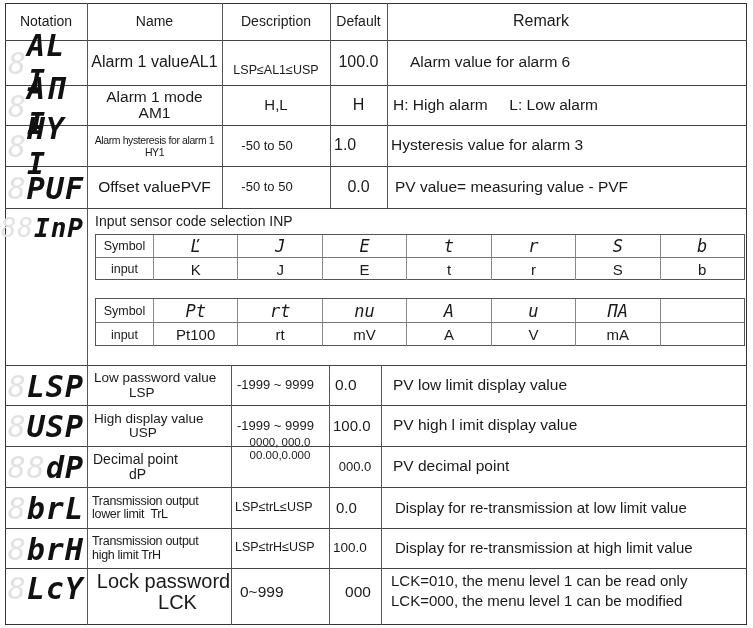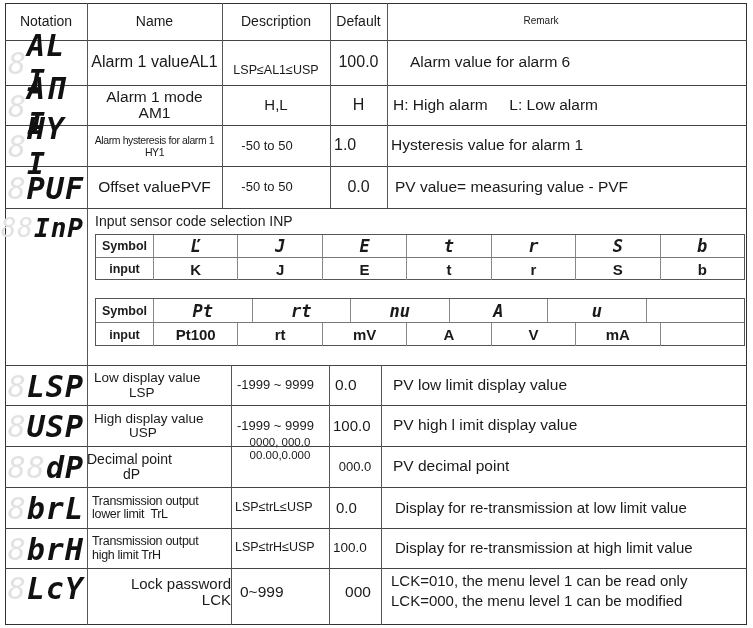--- a/index.html
+++ b/index.html
@@ -6,21 +6,21 @@
   body{width:753px;height:628px;position:relative;overflow:hidden;font-family:"Liberation Sans",sans-serif;color:#1a1a1a;}
   .abs{position:absolute;box-sizing:border-box;}
   .frame{left:5px;top:3px;width:742px;height:622px;border:1.5px solid #333;}
   .hl{position:absolute;height:0;border-top:1.3px solid #444;}
   .vl{position:absolute;width:0;border-left:1.3px solid #555;}
   .cell{position:absolute;display:flex;align-items:center;justify-content:center;text-align:center;line-height:1.05;box-sizing:border-box;}
   .left{justify-content:flex-start;text-align:left;}
   .seg{position:absolute;display:flex;align-items:center;justify-content:flex-end;font-family:"DejaVu Sans Mono",monospace;font-style:italic;font-weight:bold;font-size:30px;letter-spacing:1px;color:#111;}
   .seg .ghost{color:#e2e2e2;font-weight:normal;}
   .sub{position:absolute;border:1.3px solid #555;box-sizing:border-box;}
-  .sub .r{display:flex;height:50%;font-weight:bold;}
+  .sub .r{display:flex;height:50%;}
   .sub .r + .r{border-top:1.2px solid #777;}
   .sub .c{flex:1;border-left:1.2px solid #888;display:flex;align-items:center;justify-content:center;font-size:15px;}
   .sub .c:first-child{border-left:none;flex:0 0 57px;font-size:12.5px;}
   .sub .c.sym{font-family:"DejaVu Sans Mono",monospace;font-style:italic;font-size:17px;}
 </style>
 </head>
 <body>
 
 <div class="abs frame"></div>
 
@@ -42,21 +42,21 @@
 <div class="vl" style="left:387px;top:3px;height:205px"></div>
 
 <div class="vl" style="left:231px;top:365px;height:260px"></div>
 <div class="vl" style="left:329px;top:365px;height:260px"></div>
 <div class="vl" style="left:381px;top:365px;height:260px"></div>
 
 <div class="cell" style="left:5px;top:3px;width:82px;height:37px;font-size:14px">Notation</div>
 <div class="cell" style="left:87px;top:3px;width:135px;height:37px;font-size:14px">Name</div>
 <div class="cell" style="left:222px;top:3px;width:108px;height:37px;font-size:14px">Description</div>
 <div class="cell" style="left:330px;top:3px;width:57px;height:37px;font-size:14px">Default</div>
-<div class="cell" style="left:387px;top:3px;width:308px;height:37px;font-size:10px">Remark</div>
+<div class="cell" style="left:387px;top:3px;width:308px;height:37px;font-size:16px">Remark</div>
 
 <div class="seg" style="left:8px;top:42px;width:76px;height:42px">
     <span class="ghost">8</span>
     <span>AL I</span>
   </div>
 <div class="cell" style="left:87px;top:40px;width:135px;height:45px;font-size:16px">
     <span>Alarm 1 value</span>
     <span>AL1</span>
   </div>
 <div class="cell" style="left:222px;top:56px;width:108px;height:29px;font-size:12.5px">LSP≤AL1≤USP</div>
@@ -78,21 +78,21 @@
 <div class="seg" style="left:8px;top:127px;width:76px;height:38px">
     <span class="ghost">8</span>
     <span>HY I</span>
   </div>
 <div class="cell" style="left:87px;top:127px;width:135px;height:39px;flex-direction:column;font-size:10.5px;letter-spacing:-0.4px">
     <span>Alarm hysteresis for alarm 1</span>
     <span style="margin-top:0">HY1</span>
   </div>
 <div class="cell" style="left:222px;top:125px;width:90px;height:41px;font-size:13px">-50 to 50</div>
 <div class="cell left" style="left:334px;top:125px;width:53px;height:41px;font-size:16px">1.0</div>
-<div class="cell left" style="left:391px;top:125px;width:356px;height:41px;font-size:15.5px">Hysteresis value for alarm 1</div>
+<div class="cell left" style="left:391px;top:125px;width:356px;height:41px;font-size:15.5px">Hysteresis value for alarm 3</div>
 
 <div class="seg" style="left:8px;top:168px;width:76px;height:40px">
     <span class="ghost">8</span>
     <span>PUF</span>
   </div>
 <div class="cell" style="left:87px;top:166px;width:135px;height:42px;flex-direction:row;font-size:15.5px">
     <span>Offset value</span>
     <span>PVF</span>
   </div>
 <div class="cell" style="left:222px;top:166px;width:90px;height:42px;font-size:13px">-50 to 50</div>
@@ -129,40 +129,41 @@
 </div>
 
 <div class="sub" style="left:95px;top:298px;width:650px;height:48px">
   <div class="r">
     <div class="c">Symbol</div>
     <div class="c sym">Pt</div>
     <div class="c sym">rt</div>
     <div class="c sym">nu</div>
     <div class="c sym">A</div>
     <div class="c sym">u</div>
+    <div class="c sym">ΠA</div>
     <div class="c sym"></div>
   </div>
   <div class="r">
     <div class="c">input</div>
     <div class="c">Pt100</div>
     <div class="c">rt</div>
     <div class="c">mV</div>
     <div class="c">A</div>
     <div class="c">V</div>
     <div class="c">mA</div>
     <div class="c"></div>
   </div>
 </div>
 
 <div class="seg" style="left:8px;top:367px;width:76px;height:38px">
     <span class="ghost">8</span>
     <span>LSP</span>
   </div>
 <div class="cell" style="left:87px;top:366px;width:144px;height:39px;flex-direction:column;align-items:flex-start;padding-left:7px;font-size:13.5px">
-    <span>Low display value</span>
+    <span>Low password value</span>
     <span style="padding-left:35px">LSP</span>
   </div>
 <div class="cell left" style="left:237px;top:365px;width:92px;height:40px;font-size:13px">-1999 ~ 9999</div>
 <div class="cell left" style="left:335px;top:365px;width:46px;height:40px;font-size:15.5px">0.0</div>
 <div class="cell left" style="left:393px;top:365px;width:354px;height:40px;font-size:15.5px">PV low limit display value</div>
 
 <div class="seg" style="left:8px;top:407px;width:76px;height:38px">
     <span class="ghost">8</span>
     <span>USP</span>
   </div>
@@ -171,21 +172,21 @@
     <span style="padding-left:35px">USP</span>
   </div>
 <div class="cell left" style="left:237px;top:405px;width:92px;height:41px;font-size:13px">-1999 ~ 9999</div>
 <div class="cell left" style="left:333px;top:405px;width:48px;height:41px;font-size:15px">100.0</div>
 <div class="cell left" style="left:393px;top:405px;width:354px;height:41px;font-size:15.5px">PV high l imit display value</div>
 
 <div class="seg" style="left:8px;top:448px;width:76px;height:38px">
     <span class="ghost">88</span>
     <span>dP</span>
   </div>
-<div class="cell" style="left:87px;top:447px;width:144px;height:40px;flex-direction:column;align-items:flex-start;font-size:14px">
+<div class="cell" style="left:87px;top:447px;width:144px;height:40px;flex-direction:column;align-items:flex-start;padding-left:6px;font-size:14px">
     <span>Decimal point</span>
     <span style="padding-left:36px">dP</span>
   </div>
 <div class="cell" style="left:231px;top:428px;width:98px;height:41px;flex-direction:column;font-size:11.5px">
     <span>0000, 000.0</span>
     <span>00.00,0.000</span>
   </div>
 <div class="cell" style="left:329px;top:446px;width:52px;height:41px;font-size:13px">000.0</div>
 <div class="cell left" style="left:393px;top:446px;width:354px;height:41px;font-size:15.5px">PV decimal point</div>
 
@@ -210,21 +211,21 @@
     <span>high limit TrH</span>
   </div>
 <div class="cell left" style="left:235px;top:528px;width:94px;height:40px;font-size:12.5px">LSP≤trH≤USP</div>
 <div class="cell left" style="left:333px;top:528px;width:48px;height:40px;font-size:13.5px">100.0</div>
 <div class="cell left" style="left:395px;top:528px;width:352px;height:40px;font-size:15px">Display for re-transmission at high limit value</div>
 
 <div class="seg" style="left:8px;top:570px;width:76px;height:36px">
     <span class="ghost">8</span>
     <span>LcY</span>
   </div>
-<div class="cell" style="left:87px;top:572px;width:144px;height:40px;flex-direction:column;align-items:flex-end;padding-left:9px;font-size:15px">
+<div class="cell" style="left:87px;top:572px;width:144px;height:40px;flex-direction:column;align-items:center;padding-left:9px;font-size:20px">
     <span>Lock password</span>
     <span style="padding-left:28px">LCK</span>
   </div>
 <div class="cell left" style="left:240px;top:572px;width:89px;height:40px;font-size:15.5px">0~999</div>
 <div class="cell" style="left:335px;top:572px;width:46px;height:40px;font-size:15.5px">000</div>
 <div class="cell left" style="left:391px;top:571px;width:356px;height:50px;flex-direction:column;align-items:flex-start;font-size:15px;line-height:1.3">
     <span>LCK=010, the menu level 1 can be read only</span>
     <span>LCK=000, the menu level 1 can be modified</span>
   </div>
 

